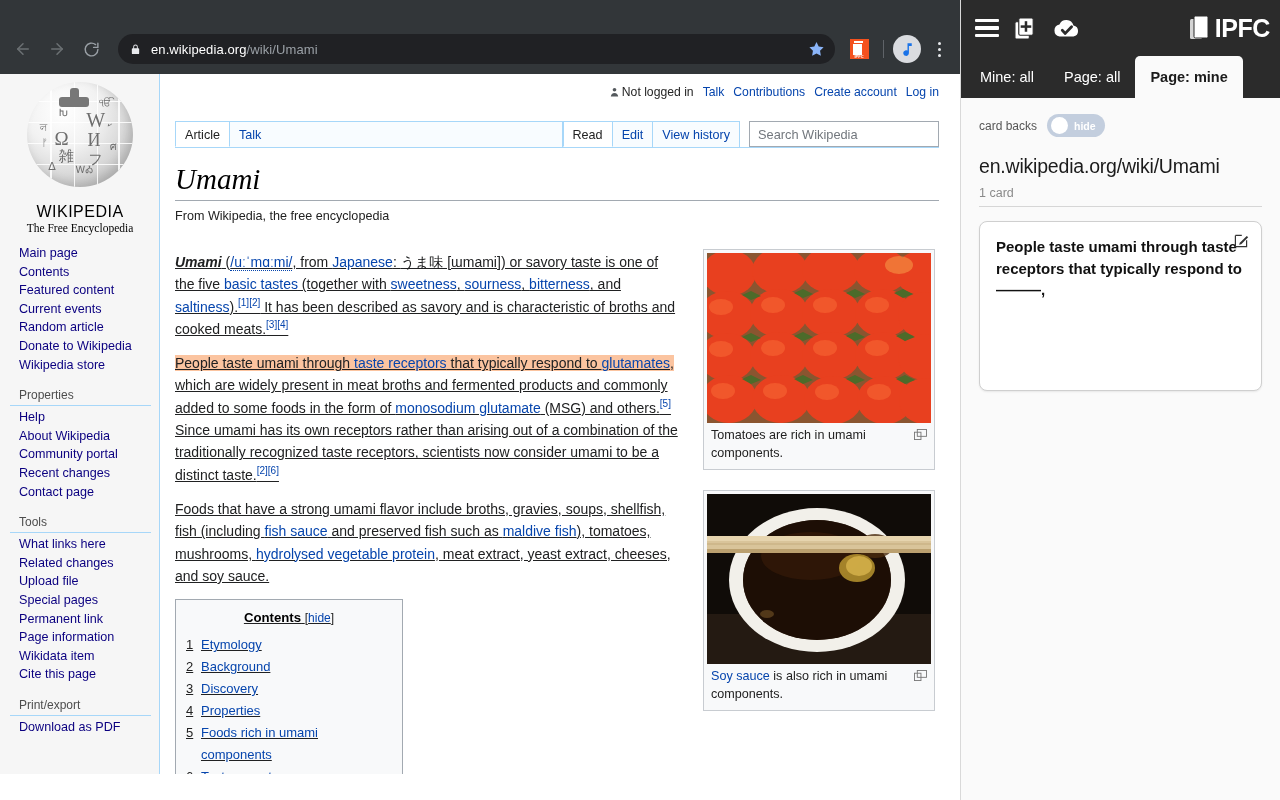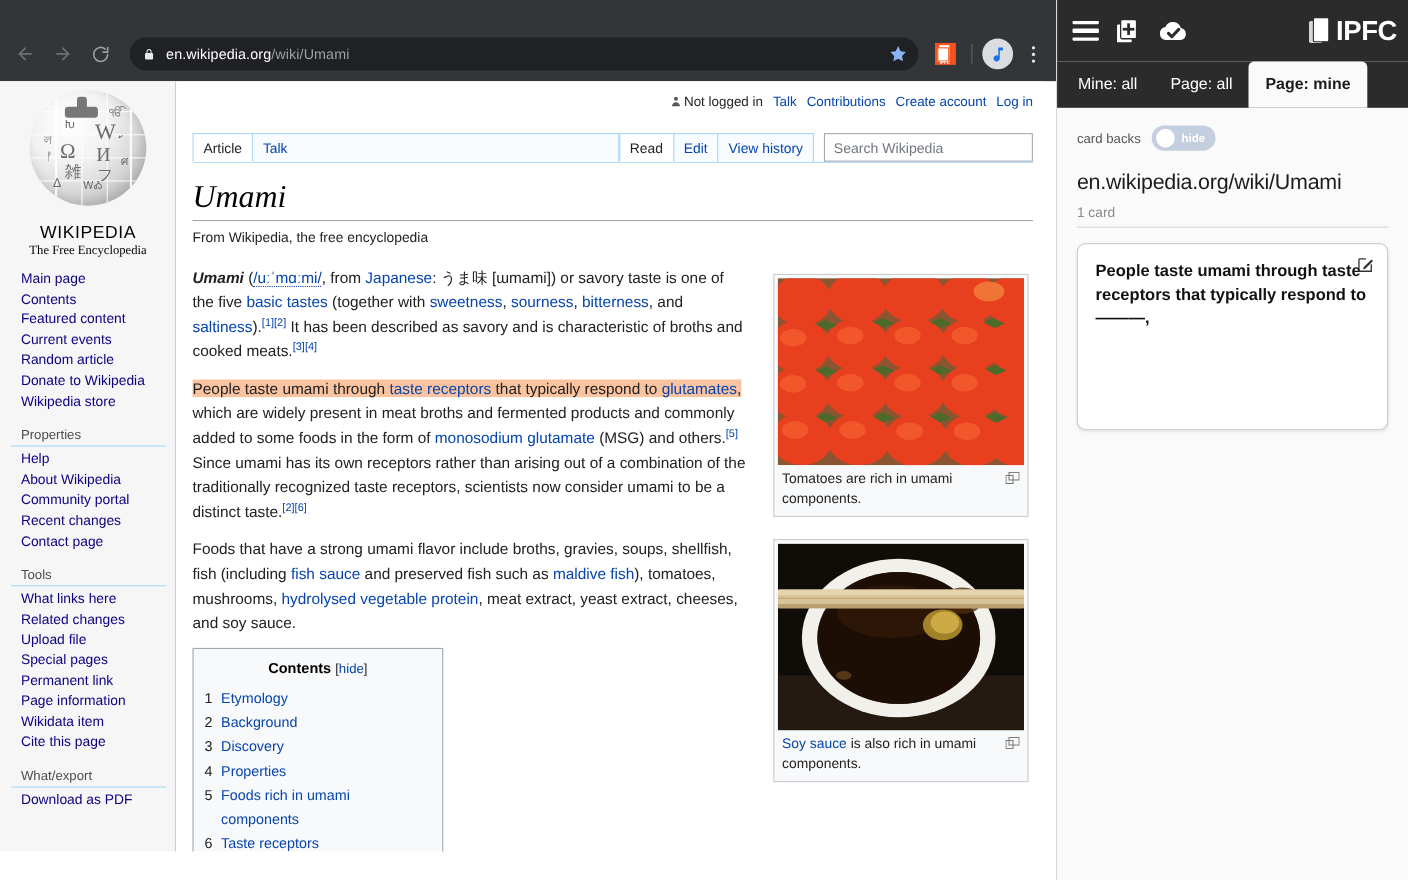--- a/index.html
+++ b/index.html
@@ -274,24 +274,25 @@
     color: #000;
     line-height: 34px;
   }
   .tagline {
     font-size: 12.6px;
     color: #222;
     margin-top: 8px;
   }
   .body-col {
     width: 505px;
-    margin-top: 18px;
+    margin-top: 28px;
     font-size: 14px;
     line-height: 22.3px;
     color: #202122;
+    text-decoration: underline;
   }
   .body-col p { margin-bottom: 12px; }
   a.wl { color: #0645ad; text-decoration: none; }
   a.wl.ipa { color: #0645ad; border-bottom: 1px dotted #0645ad; }
   sup.ref { font-size: 10px; vertical-align: super; line-height: 0; }
   sup.ref a { color: #0645ad; text-decoration: none; }
   .hl { background: #fbc4a0; }
 
   .toc {
     width: 228px;
@@ -567,21 +568,21 @@
               <a class="side-link" href="#">Upload file</a>
               <a class="side-link" href="#">Special pages</a>
               <a class="side-link" href="#">Permanent link</a>
               <a class="side-link" href="#">Page information</a>
               <a class="side-link" href="#">Wikidata item</a>
               <a class="side-link" href="#">Cite this page</a>
             </div>
         </div>
 
         <div class="side-section">
-          <div class="side-heading">What/export</div>
+          <div class="side-heading">Print/export</div>
           <div id="printexport-group">
               <a class="side-link" href="#">Download as PDF</a>
             </div>
         </div>
       </div>
 
       <div class="wiki-content">
 
         <div class="personal-bar">
           <span class="notlogged">

